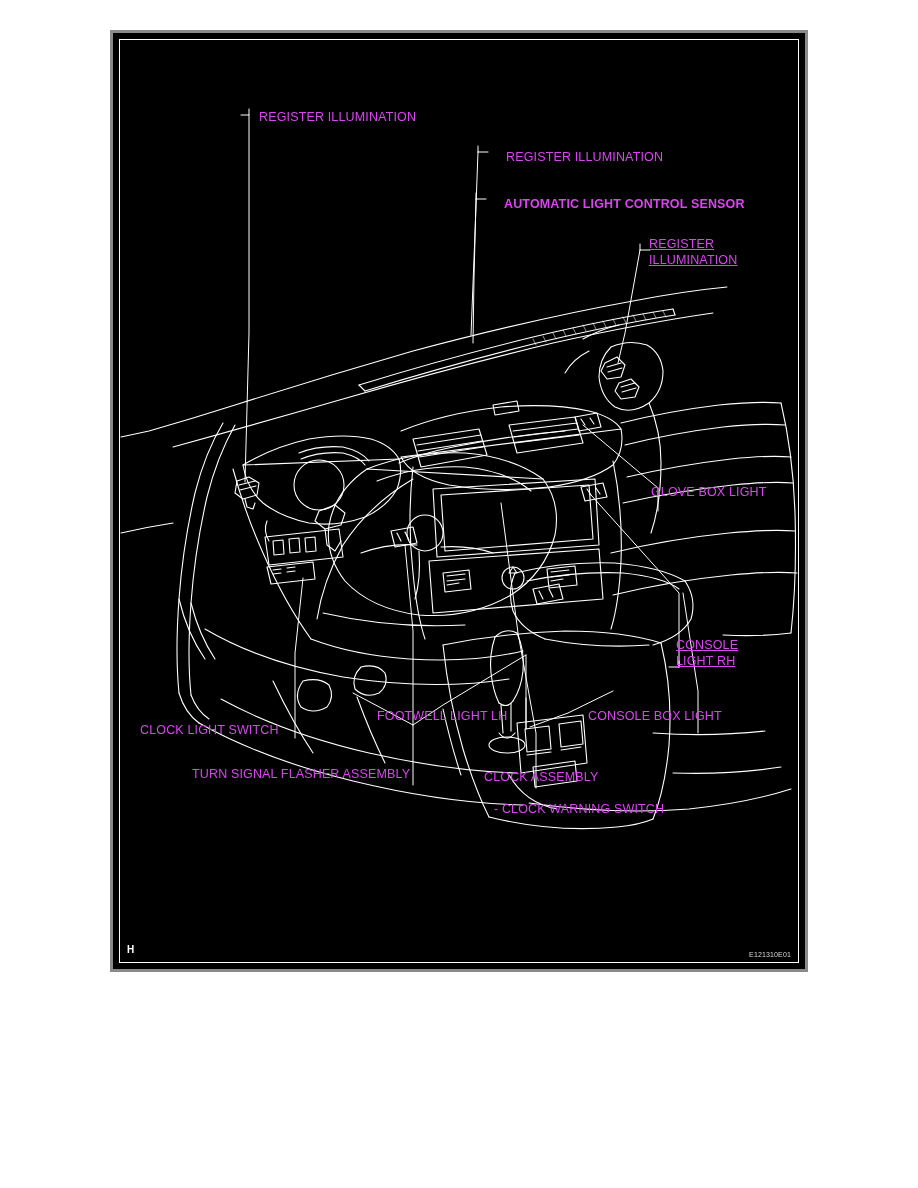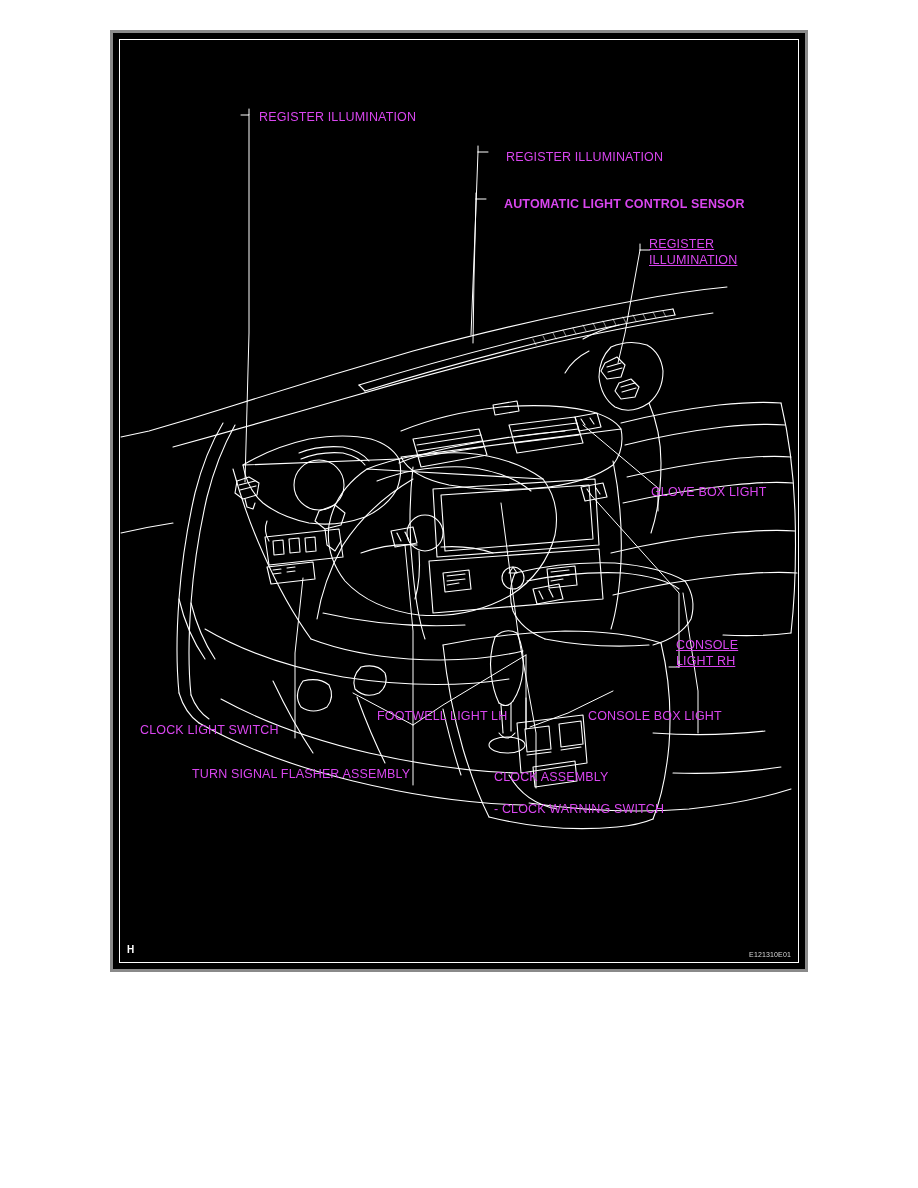--- a/index.html
+++ b/index.html
@@ -293,19 +293,19 @@
       <div class="callout" style="left: 391px; top: 164px; font-weight: bold;">AUTOMATIC LIGHT CONTROL SENSOR</div>
       <div class="callout two-line" style="left: 536px; top: 203px;">REGISTER
 ILLUMINATION</div>
       <div class="callout" style="left: 538px; top: 452px;">GLOVE BOX LIGHT</div>
       <div class="callout two-line" style="left: 563px; top: 604px;">CONSOLE
 LIGHT RH</div>
       <div class="callout" style="left: 27px; top: 690px;">CLOCK LIGHT SWITCH</div>
       <div class="callout" style="left: 264px; top: 676px;">FOOTWELL LIGHT LH</div>
       <div class="callout" style="left: 475px; top: 676px;">CONSOLE BOX LIGHT</div>
       <div class="callout" style="left: 79px; top: 734px;">TURN SIGNAL FLASHER ASSEMBLY</div>
-      <div class="callout" style="left: 381px; top: 737px; text-align: right;">CLOCK ASSEMBLY</div>
+      <div class="callout" style="left: 371px; top: 737px; text-align: right;">CLOCK ASSEMBLY</div>
       <div class="callout" style="left: 381px; top: 769px;">- CLOCK WARNING SWITCH</div>
     </div>
 
   <div id="sheet-letter">H</div>
   <div id="figure-code">E121310E01</div>
 </div>
 
 </body></html>

